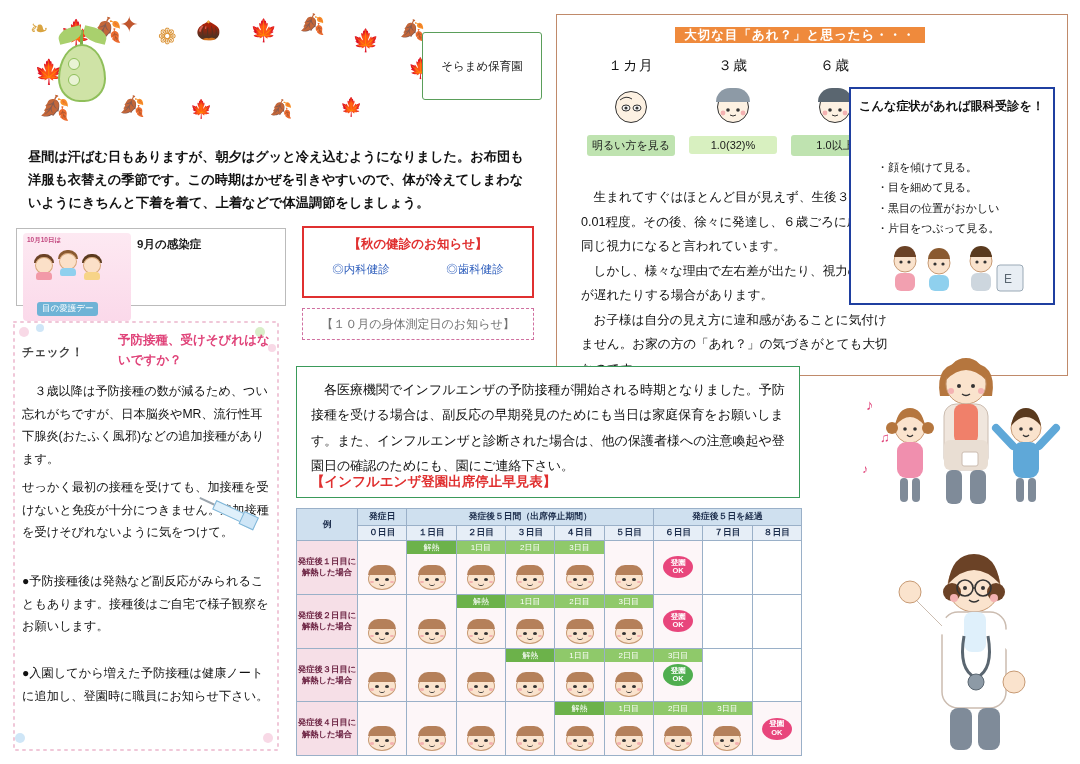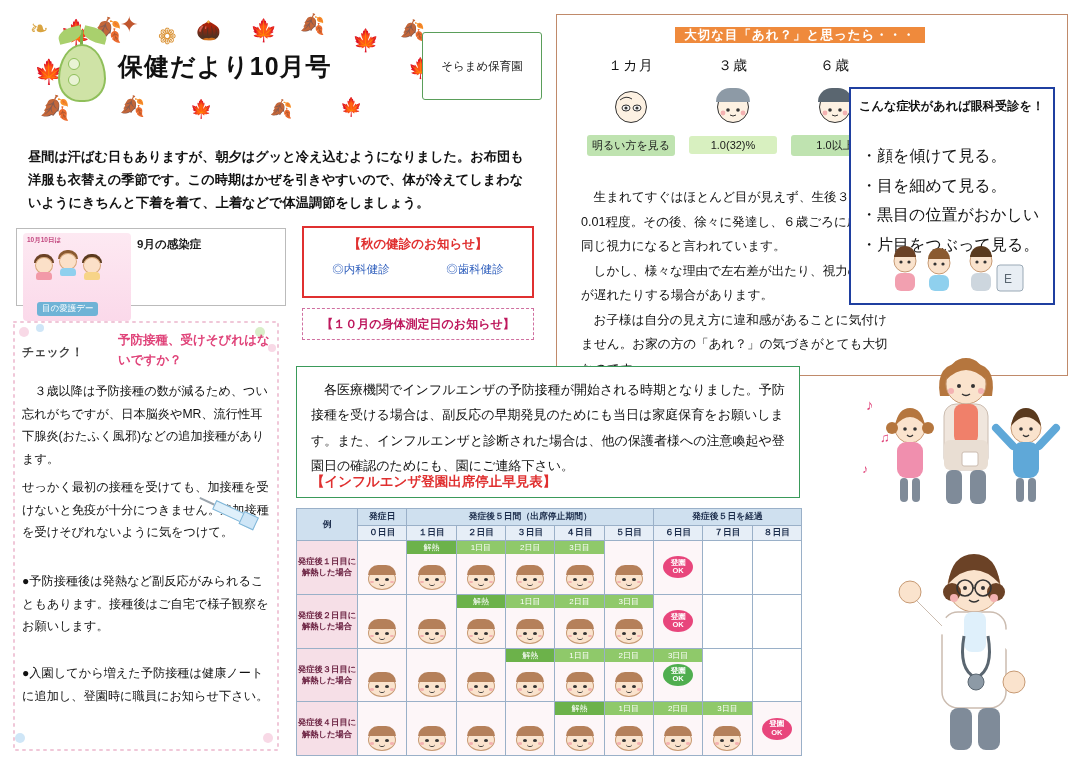--- a/index.html
+++ b/index.html
@@ -76,21 +76,21 @@
     border:2px solid #e03030; background:#fff;
   }
   #autumn-title { position:absolute; left:0; top:8px; width:100%; text-align:center; font-size:12.5px; font-weight:bold; color:#e03030;}
   #autumn-items { position:absolute; left:0; top:34px; width:100%; display:flex; justify-content:space-around; font-size:11.5px; color:#2f5fbd;}
 
   
   #measure-box {
     left:302px; top:308px; width:232px; height:32px;
     border:1px dashed #d070a0; background:#fff;
     display:flex; align-items:center; justify-content:center;
-    font-size:12px; font-weight:bold; color:#be185d;
+    font-size:12px; font-weight:normal; color:#737373;
   }
 
   
   #vac-panel { left:10px; top:318px; width:272px; height:436px; }
   #vac-check { position:absolute; left:12px; top:26px; font-size:12px; font-weight:bold; color:#444; }
   #vac-head {
     position:absolute; left:108px; top:12px; width:160px;
     font-size:12.5px; font-weight:bold; color:#e0447a; line-height:1.6; text-align:left;
   }
   .vac-p { position:absolute; left:12px; width:248px; font-size:12.2px; line-height:1.85; color:#111;}
@@ -138,21 +138,21 @@
   #symptom-box {
     position:absolute; left:292px; top:72px; width:206px; height:218px;
     border:2px solid #1f3fa0; background:#fff;
   }
   #symptom-title {
     position:absolute; left:8px; top:8px; width:190px;
     font-size:12.2px; font-weight:bold; line-height:1.6; color:#111;
   }
   #symptom-list {
     position:absolute; left:10px; top:52px; width:186px;
-    font-size:16px; line-height:1.85; color:#111; margin:0; padding:0; list-style:none;
+    font-size:11px; line-height:1.85; color:#111; margin:16px; padding:0; list-style:none;
   }
   .sym-kids { position:absolute; left:26px; bottom:6px; width:160px; height:56px; }
 
   
   #flu-box {
     left:296px; top:366px; width:504px; height:132px;
     border:1px solid #3a9a5a; background:#fff;
   }
   #flu-text {
     position:absolute; left:14px; top:10px; width:478px;
@@ -225,21 +225,20 @@
 
   <div class="soybean abs">
     <div class="stem"></div>
     <div class="leaf1"></div>
     <div class="leaf2"></div>
     <div class="pod"></div>
     <div class="bean" style="left:18px;top:32px;"></div>
     <div class="bean" style="left:18px;top:48px;"></div>
   </div>
 
-  <div class="abs" id="header-title">保健だより10月号</div>
   <div class="abs" id="header-kindergarten">そらまめ保育園</div>
 
   <div class="abs" id="intro-text">昼間は汗ばむ日もありますが、朝夕はグッと冷え込むようになりました。お布団も洋服も衣替えの季節です。この時期はかぜを引きやすいので、体が冷えてしまわないようにきちんと下着を着て、上着などで体温調節をしましょう。</div>
 
   <div class="abs" id="sep-box">
     <div class="eye-day-card">
       <div class="date">10月10日は</div>
       <div class="kid" style="left:10px;top:20px;">
         <div class="hair" style="background:#6b4226;"></div>
           <div class="head"></div>

